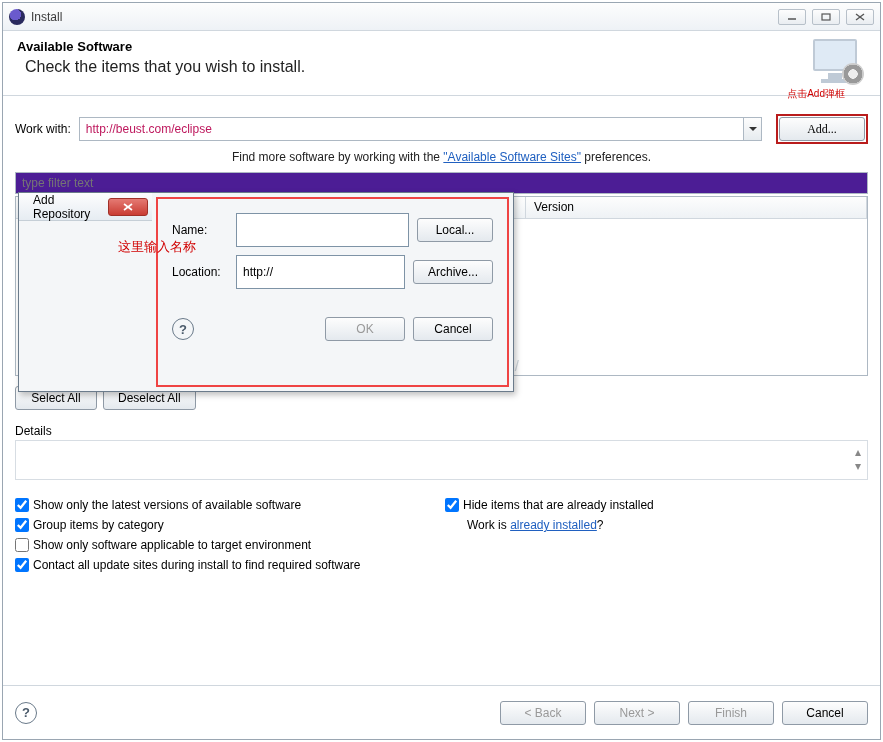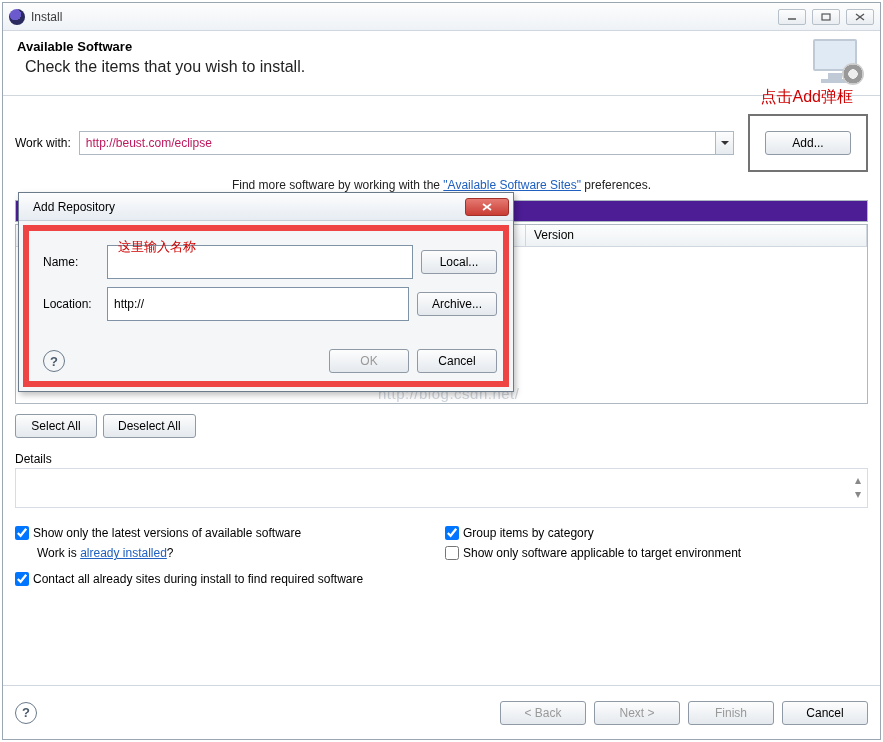--- a/index.html
+++ b/index.html
@@ -77,22 +77,22 @@
       position: absolute; top: 40px; left: 11px;
     }
     .monitor-icon .disc {
       width: 22px; height: 22px; border-radius: 50%;
       background: radial-gradient(circle, #eee 0 30%, #999 31% 60%, #ccc 61% 100%);
       position: absolute; bottom: -2px; right: -4px;
     }
 
     .anno1 {
       position: absolute;
-      top: 87px; right: 30px;
-      color: #d00000; font-size: 16px;
+      top: 87px; right: 38px;
+      color: #d00000; font-size: 10px;
       pointer-events: none;
     }
 
     
     .content {
       padding: 10px 12px 0 12px;
       flex: 1;
       display: flex;
       flex-direction: column;
     }
@@ -128,23 +128,24 @@
       padding: 0 14px;
       border: 1px solid #8f9aa6;
       background: linear-gradient(#fdfdfd, #e4e9ee);
       border-radius: 3px;
       font: inherit;
       cursor: pointer;
     }
     .btn:disabled { color: #999; }
 
     .add-highlight {
-      border: 2px solid #737373;
-      padding: 15px;
+      border: 2px solid #b91c1c;
+      padding: 1px;
       margin-left: 6px;
+      font-family: Liberation Serif, serif;
     }
 
     .findmore {
       text-align: center;
       font-size: 12px;
       margin: 6px 0 8px 0;
       color: #222;
     }
     .link { color: #2060c0; text-decoration: underline; cursor: pointer; }
 
@@ -235,21 +236,21 @@
     .footer .btn { min-width: 86px; }
 
     
     .dialog {
       position: absolute;
       top: 192px; left: 18px;
       width: 496px; height: 200px;
       border: 1px solid #6b7b8b;
       background: #f4f6f8;
       box-shadow: 2px 3px 6px rgba(0,0,0,0.25);
-      display: flex; flex-direction: column;
+      display: flex; flex-direction: row;
     }
     .dlg-title {
       height: 28px;
       background: linear-gradient(#fdfdfe, #e6ecf2);
       border-bottom: 1px solid #c6cfd7;
       display: flex; align-items: center;
       padding: 0 4px 0 8px;
     }
     .dlg-title .eclipse-icon { margin-right: 6px; }
     .dlg-title .ttl { font-size: 12px; }
@@ -258,22 +259,22 @@
       width: 44px; height: 18px;
       background: linear-gradient(#e57a73, #c93c33);
       border: 1px solid #a03028;
       border-radius: 3px;
       display: flex; align-items: center; justify-content: center;
       color: #fff; font-size: 11px; font-weight: bold;
       cursor: pointer;
     }
     .dlg-body {
       flex: 1;
-      padding: 14px 6px 8px 14px;
-      border: 6px solid #ef4444;
+      padding: 14px 14px 8px 14px;
+      border: 2px solid #ef4444;
       margin: 4px;
       background: #f4f6f8;
     }
     .dlg-row { display: flex; align-items: center; gap: 8px; margin-bottom: 8px; }
     .dlg-row label { width: 56px; }
     .dlg-row input {
       flex: 1; height: 34px; border: 1px solid #7e93a6;
       padding: 0 6px; font: inherit; background: #fff;
     }
     .dlg-row .btn { min-width: 76px; }
@@ -382,33 +383,37 @@
       </div>
     </div>
 
     <div class="opts">
       <label class="chk">
         <input type="checkbox" checked="" style="">
         <span>Show only the latest versions of available software</span>
       </label>
       <label class="chk">
         <input type="checkbox" checked="" style="">
+        <span>Hide items that are already installed</span>
+      </label>
+      <label class="chk">
+        <input type="checkbox" checked="" style="">
         <span>Group items by category</span>
       </label>
       <div class="whatis">
         <span>Work is </span><a class="link">already installed</a><span>?</span>
       </div>
       <label class="chk">
         <input type="checkbox" style="">
         <span>Show only software applicable to target environment</span>
       </label>
       <div></div>
       <label class="chk" style="grid-column:1/3">
         <input type="checkbox" checked="" style="">
-        <span>Contact all already sites during install to find required software</span>
+        <span>Contact all update sites during install to find required software</span>
       </label>
     </div>
 
   </div>
 
   <div class="footer">
     <div class="help">?</div>
     <div class="spacer"></div>
     <button class="btn" disabled="">&lt; Back</button>
     <button class="btn" disabled="">Next &gt;</button>

